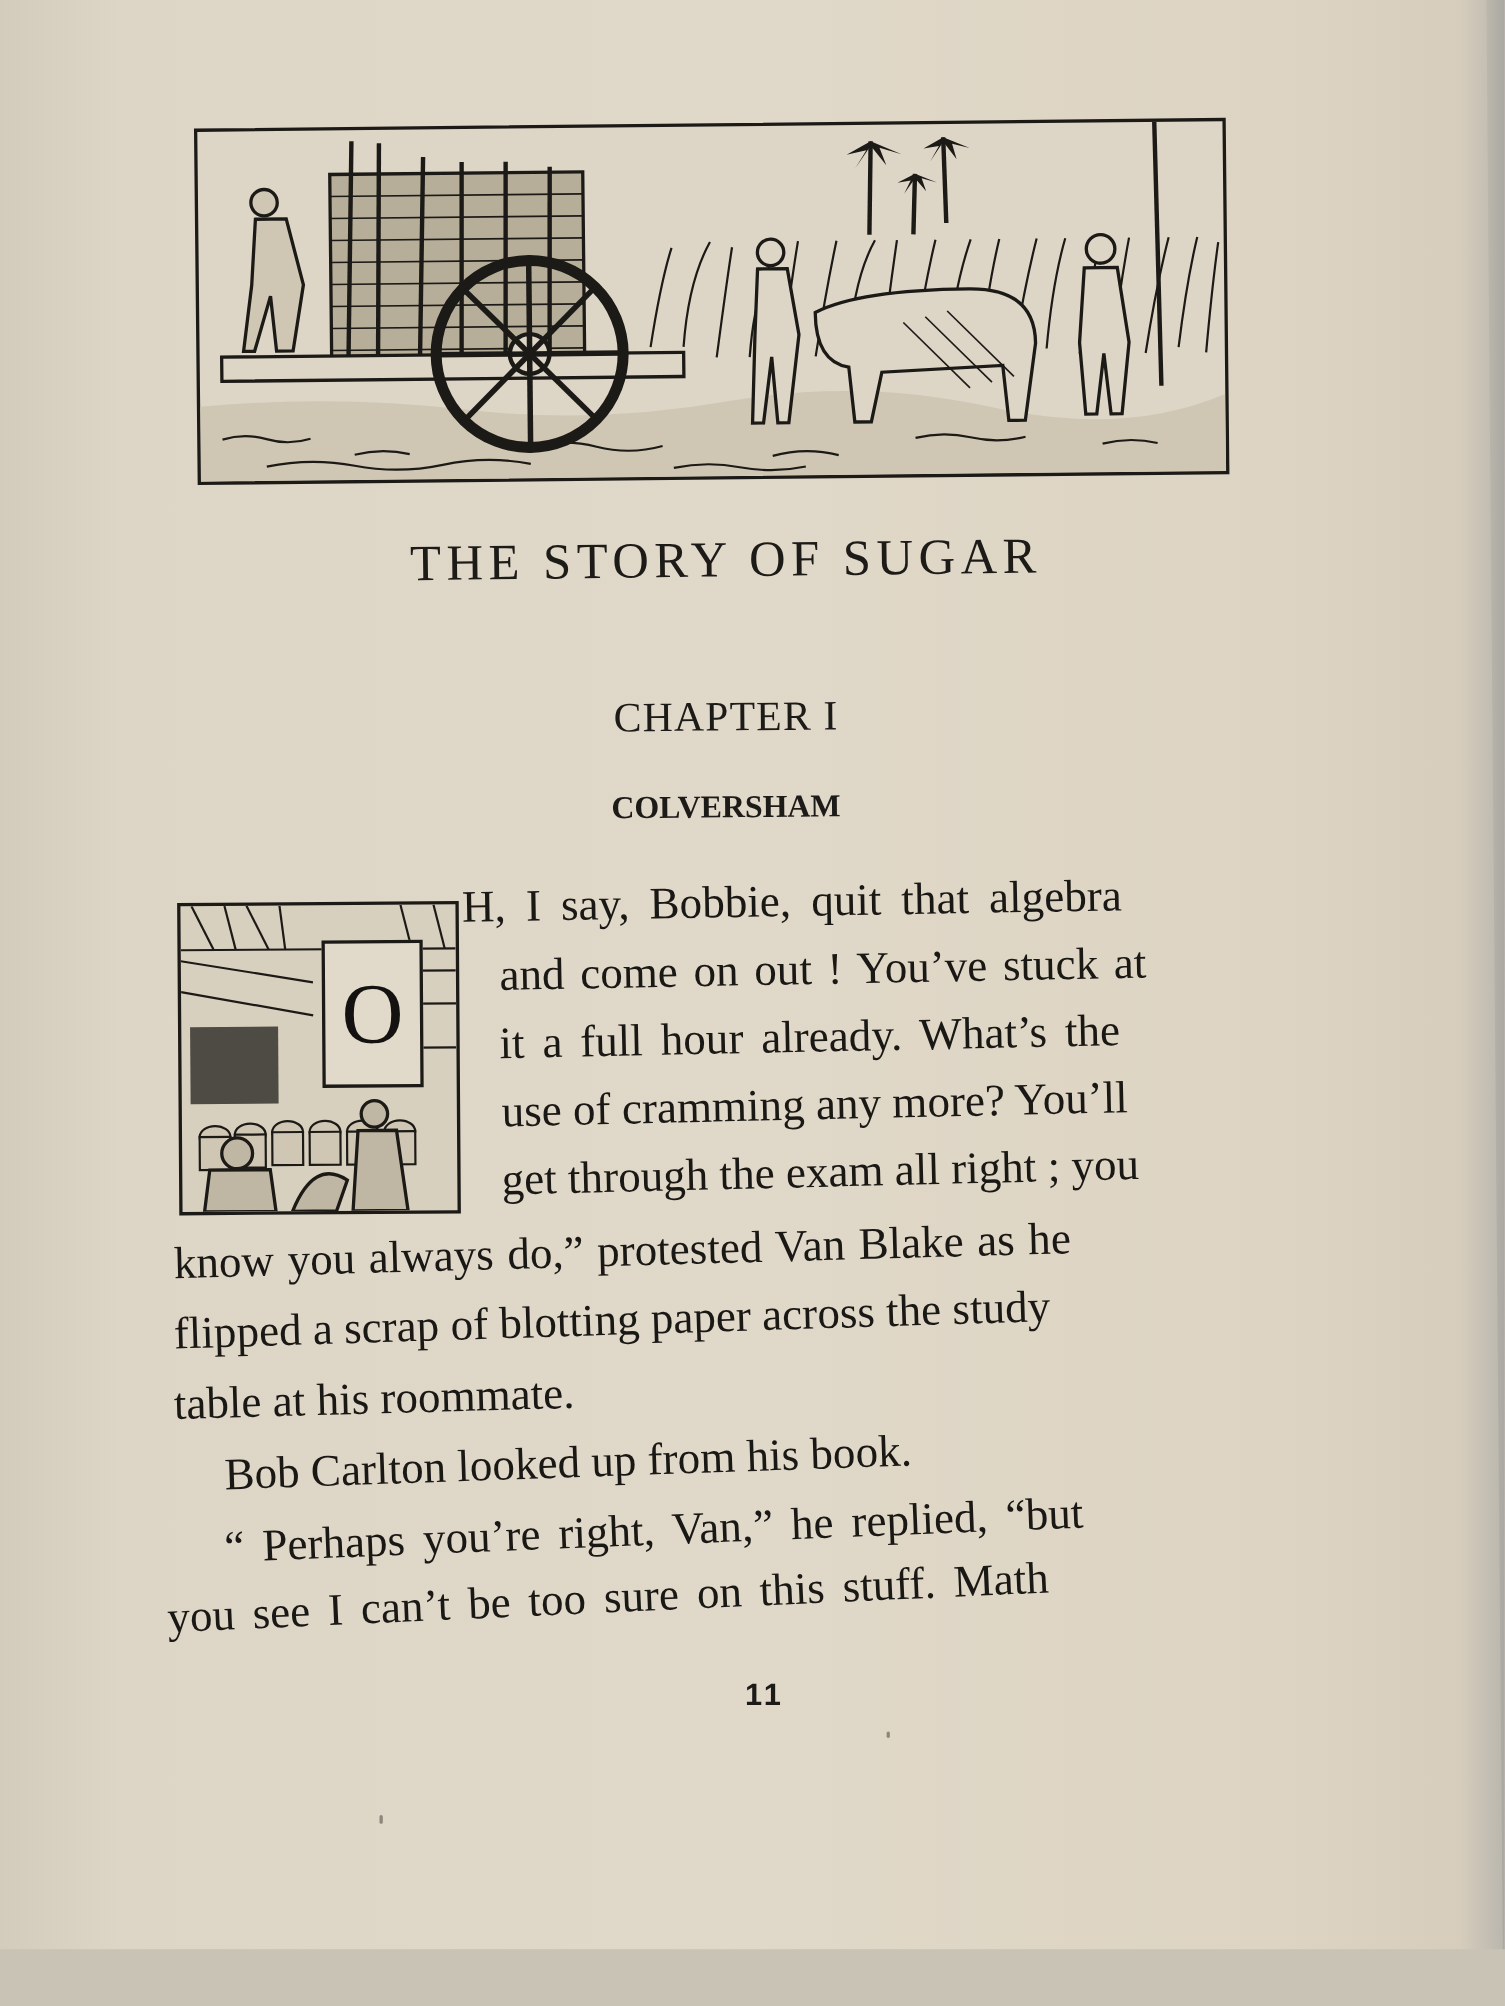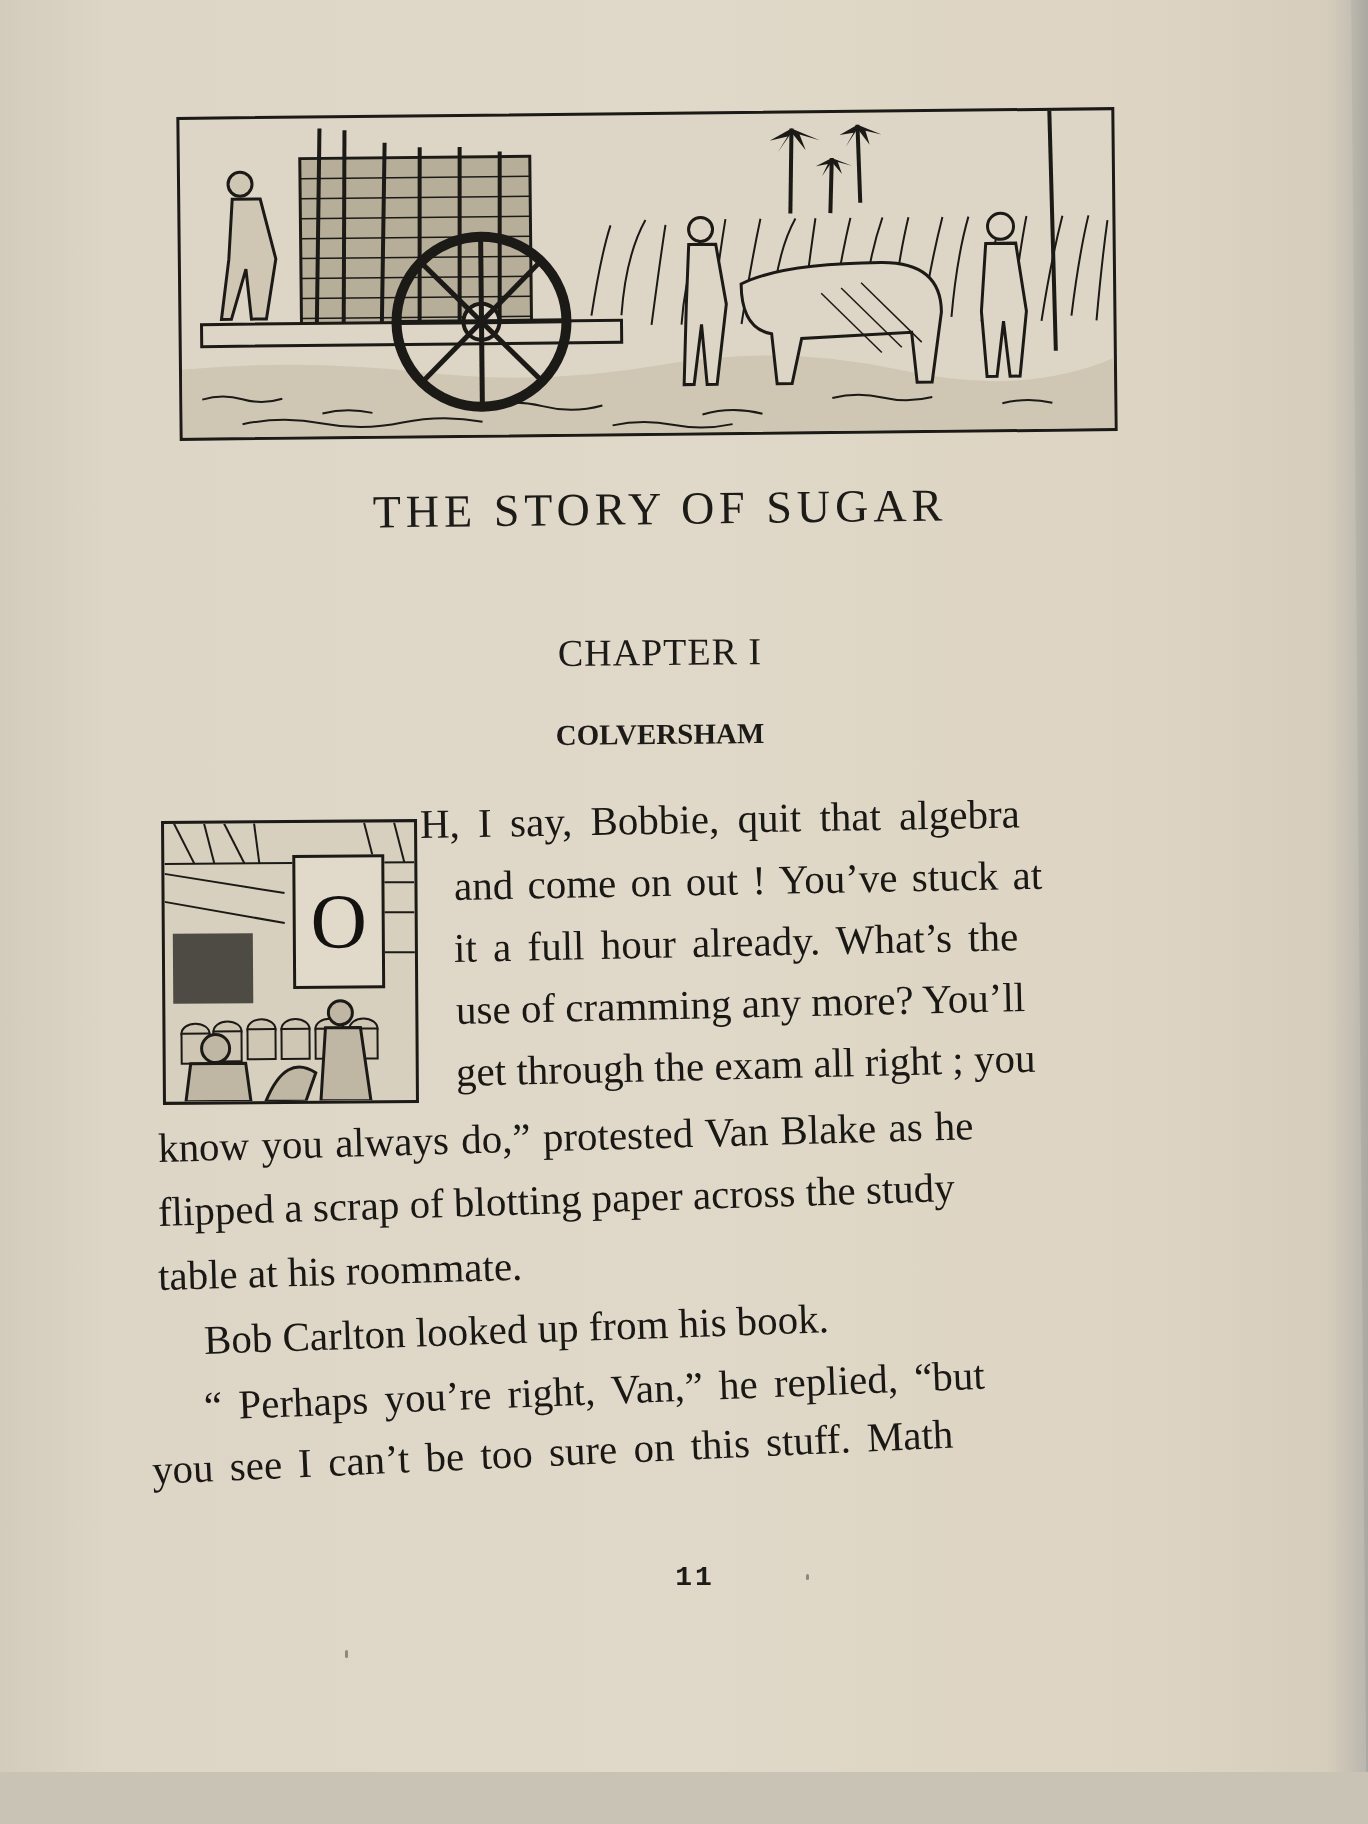--- a/index.html
+++ b/index.html
@@ -126,27 +126,27 @@
       color: #1a1815;
     }
     .line {
       position: absolute;
       white-space: nowrap;
       transform-origin: left center;
     }
     .page-number {
       position: absolute;
       left: 660px;
-      top: 1562px;
+      top: 1525px;
       width: 70px;
       text-align: center;
       font-size: 28px;
       font-weight: 700;
       letter-spacing: 3px;
-      font-family: Liberation Mono, monospace;
+      font-family: Liberation Sans, sans-serif;
     }
     .speck {
       position: absolute;
       width: 3px;
       height: 8px;
       background: #6b665d;
       border-radius: 2px;
       opacity: 0.7;
     }
   </style>

